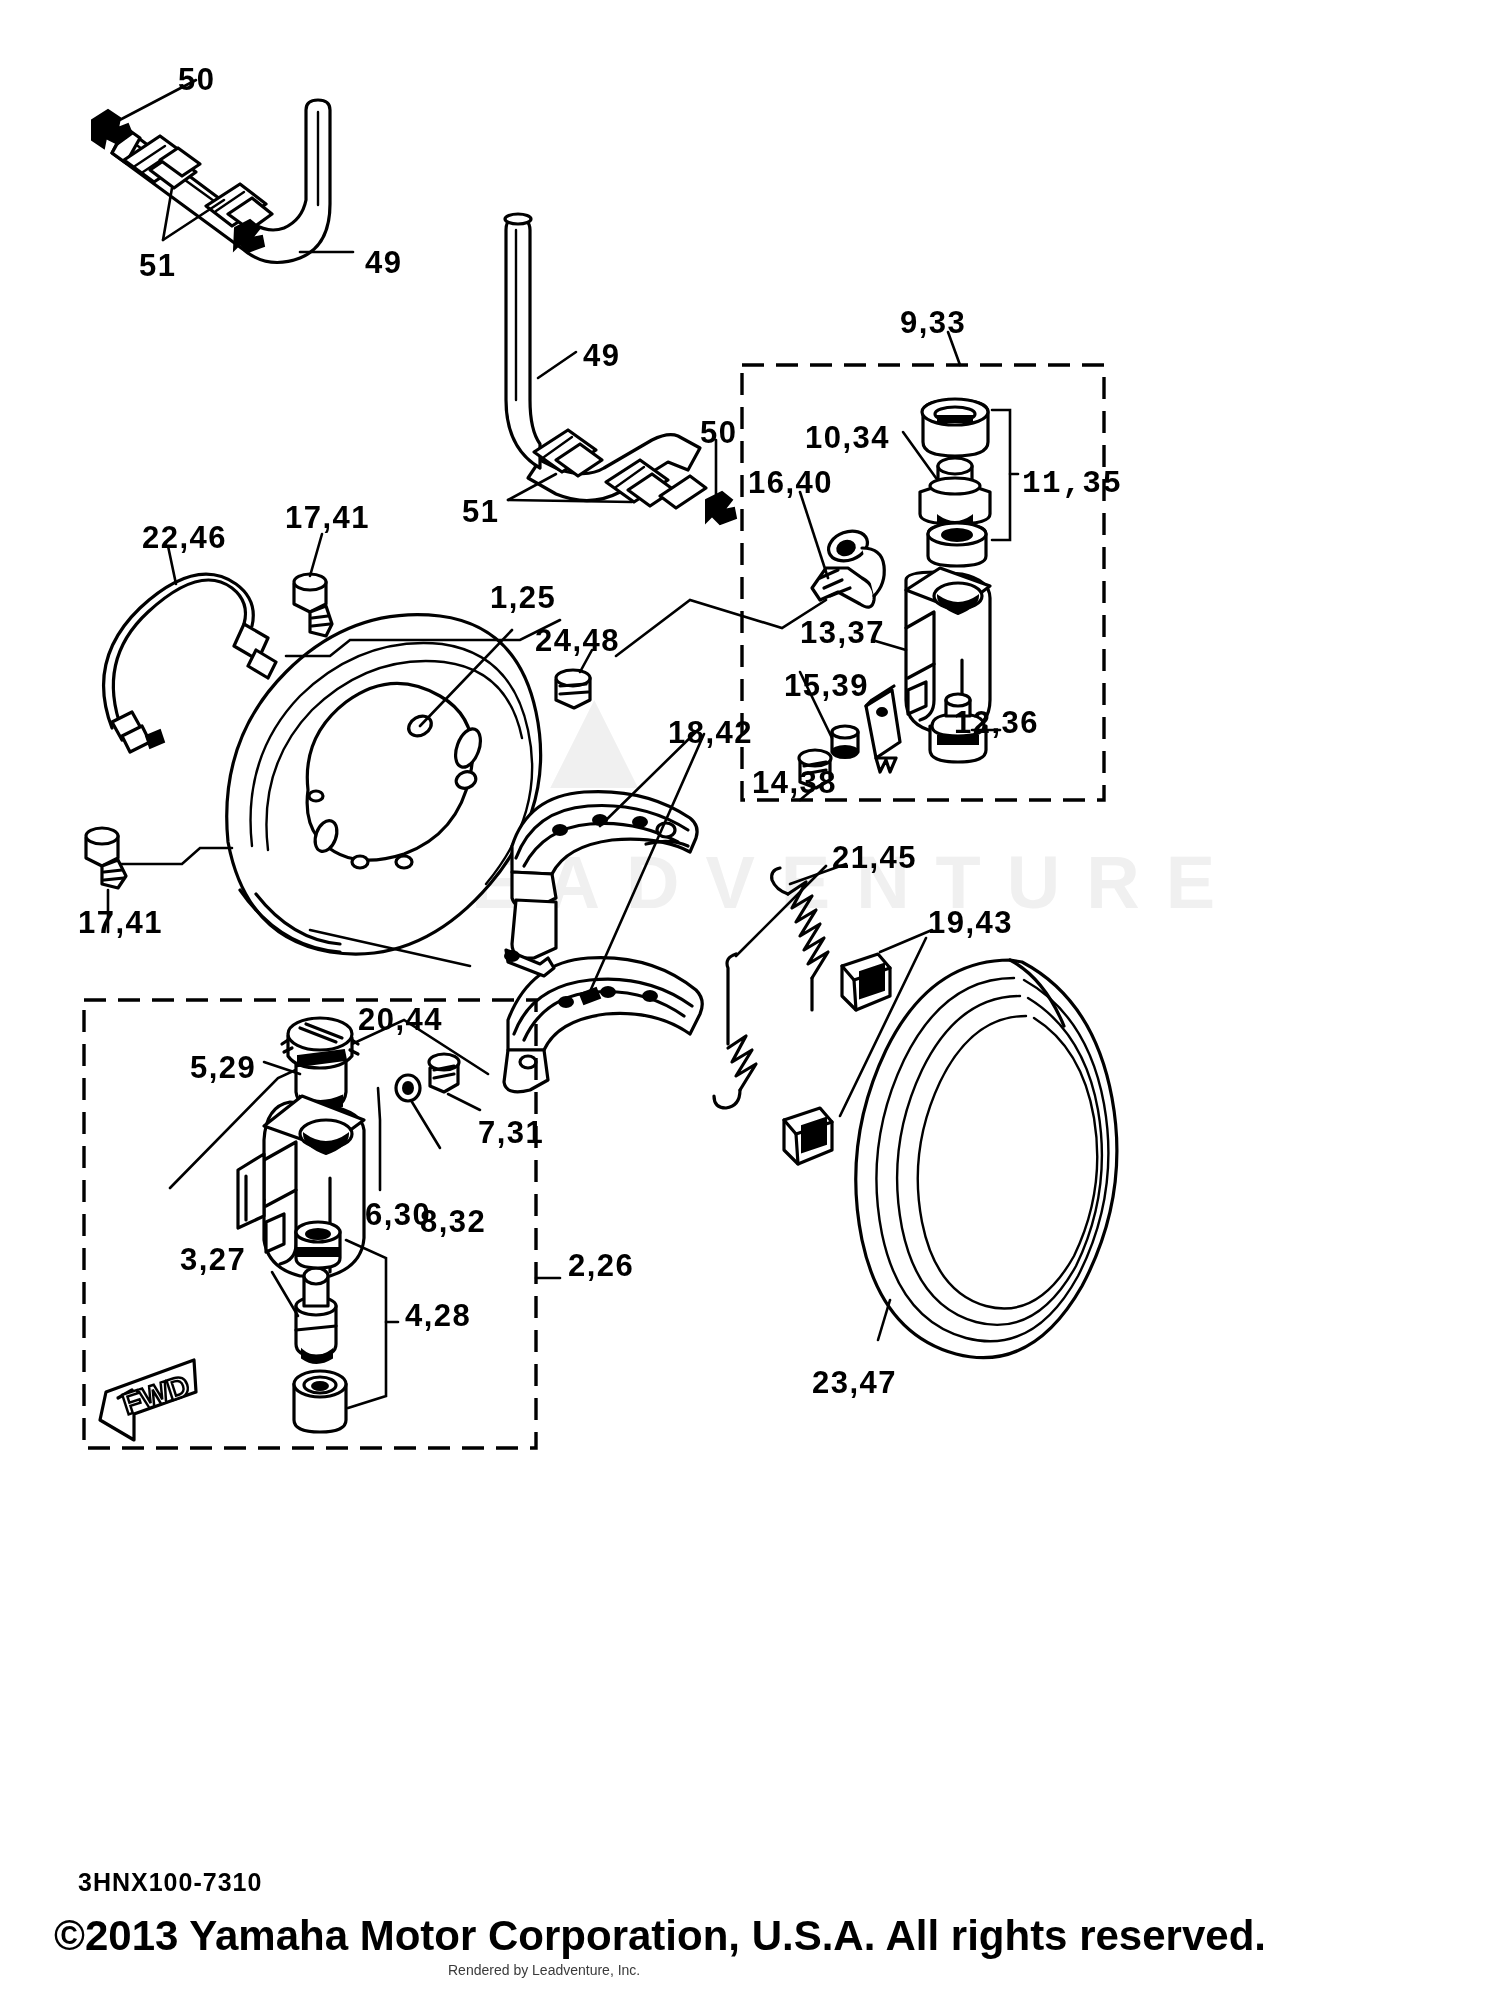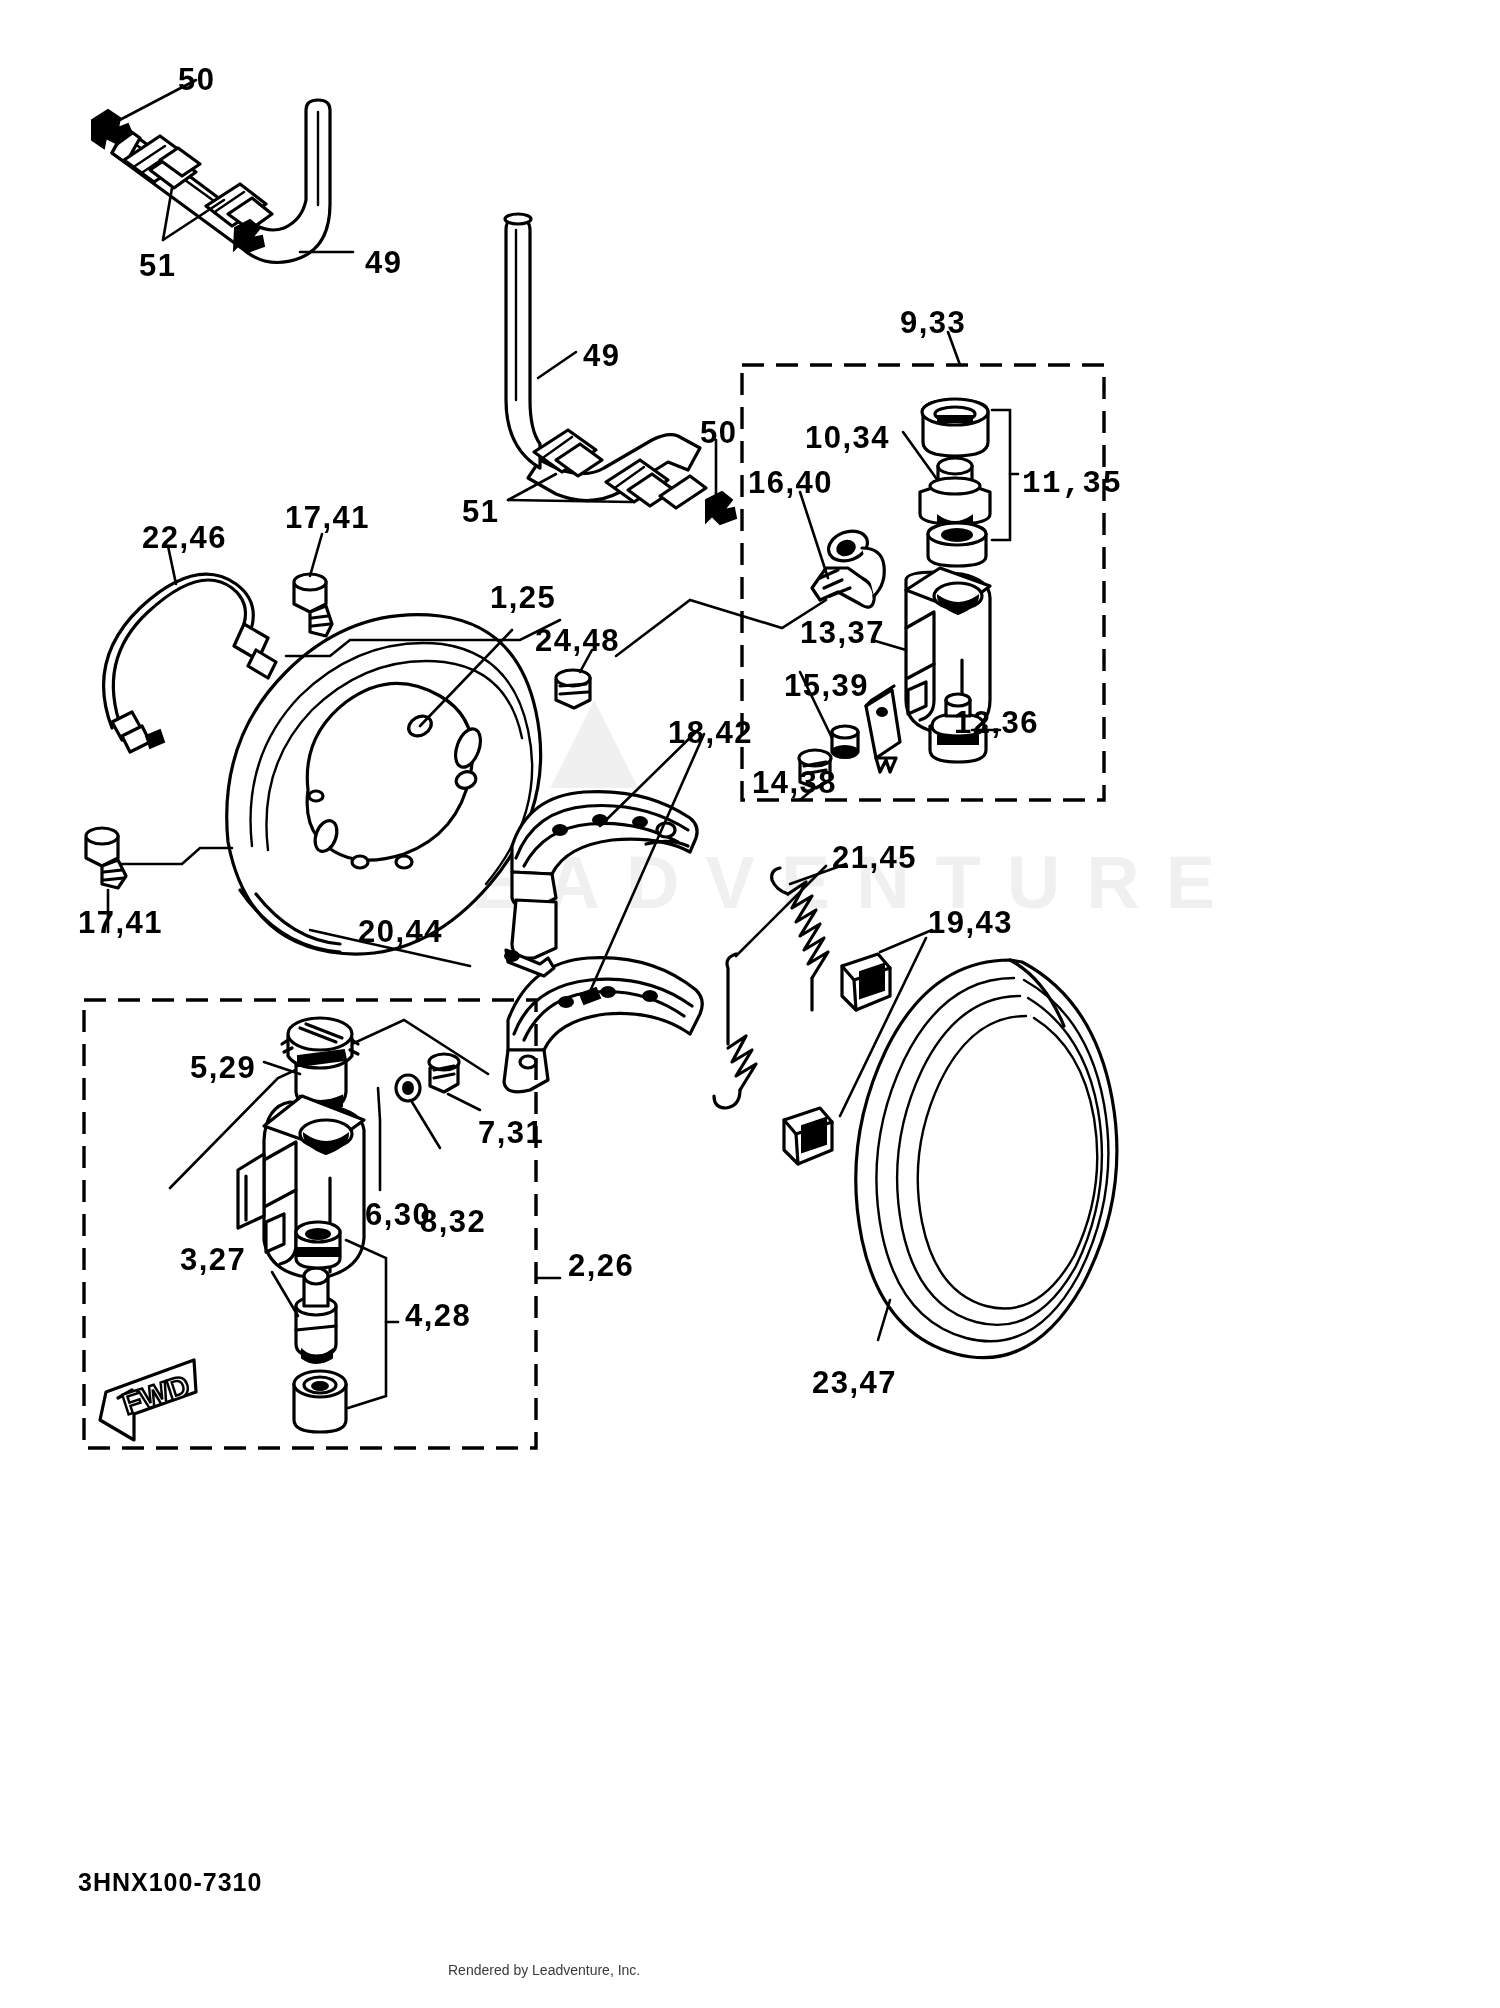--- a/index.html
+++ b/index.html
@@ -412,32 +412,33 @@
   <div class="lbl n" style="left:752px;top:765px;">14,38</div>
 
   <div class="lbl n" style="left:285px;top:500px;">17,41</div>
   <div class="lbl n" style="left:142px;top:520px;">22,46</div>
   <div class="lbl n" style="left:490px;top:580px;">1,25</div>
   <div class="lbl n" style="left:535px;top:623px;">24,48</div>
   <div class="lbl n" style="left:668px;top:715px;">18,42</div>
   <div class="lbl n" style="left:78px;top:905px;">17,41</div>
   <div class="lbl n" style="left:832px;top:840px;">21,45</div>
   <div class="lbl n" style="left:928px;top:905px;">19,43</div>
-  <div class="lbl n" style="left:358px;top:914px;text-align:center;">20,44</div>
+  <div class="lbl n" style="left:358px;top:1002px;text-align:center;">20,44</div>
 
   <div class="lbl n" style="left:190px;top:1050px;">5,29</div>
   <div class="lbl n" style="left:478px;top:1115px;">7,31</div>
   <div class="lbl n" style="left:420px;top:1204px;">8,32</div>
   <div class="lbl n" style="left:365px;top:1197px;">6,30</div>
   <div class="lbl n" style="left:568px;top:1248px;">2,26</div>
   <div class="lbl n" style="left:180px;top:1242px;">3,27</div>
   <div class="lbl n" style="left:405px;top:1298px;">4,28</div>
   <div class="lbl n" style="left:812px;top:1365px;">23,47</div>
 
   <div class="lbl" style="left:122px;top:1378px;font-size:30px;transform:rotate(-18deg);color:#fff;
               -webkit-text-stroke:2.5px #000;letter-spacing:0px;">FWD</div>
 
   <div class="partno" style="left:78px;top:1868px;">3HNX100-7310</div>
 
+  <div class="copy" style="left:54px;top:1912px;">©2013 Yamaha Motor Corporation, U.S.A. All rights reserved.</div>
 
   <div class="rendered" style="left:448px;top:1962px;">Rendered by Leadventure, Inc.</div>
 
 </div>
 
 </body></html>

